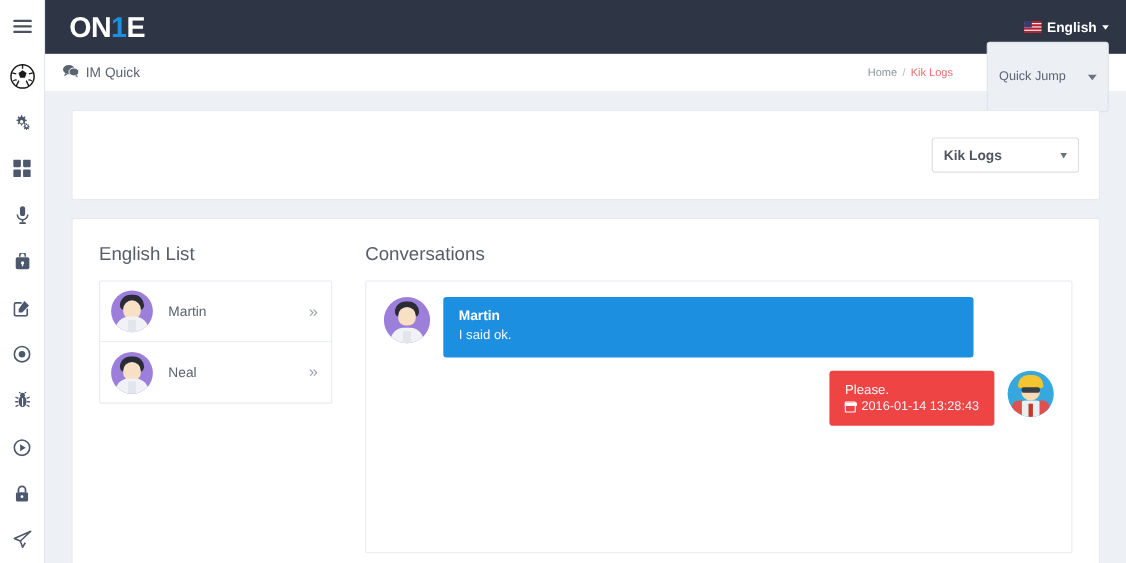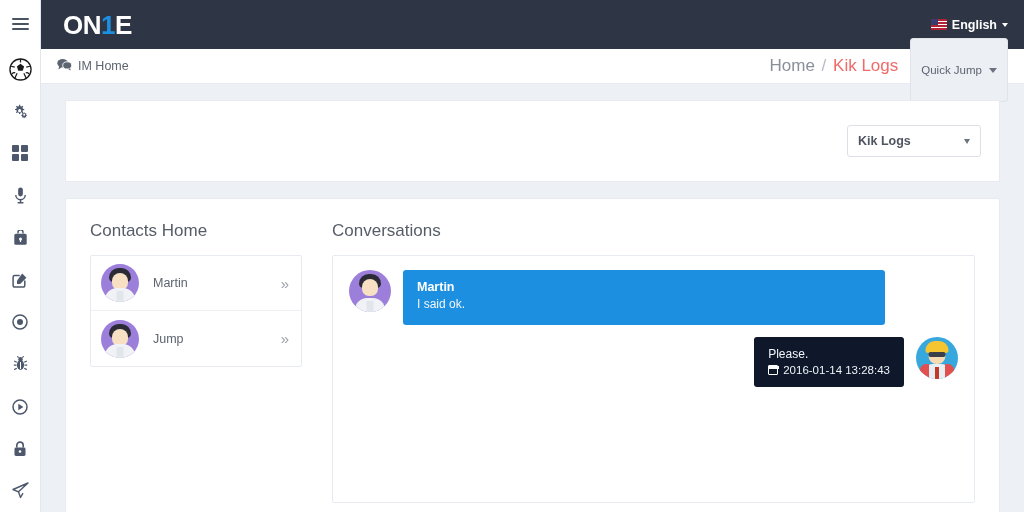--- a/index.html
+++ b/index.html
@@ -63,28 +63,28 @@
   .crumbbar {
     position: absolute; left: 41px; top: 49px;
     width: 983px; height: 35px;
     background: #ffffff;
     display: flex; align-items: center; justify-content: space-between;
     padding: 0 16px 0 16px;
     border-bottom: 1px solid #e7eaf0;
   }
   .crumb-left { display: flex; align-items: center; gap: 6px; color: #5c6470; font-size: 12.5px; }
   .crumb-right { display: flex; align-items: center; gap: 12px; }
-  .crumb-path { font-size: 17px; color: #8a9099; }
+  .crumb-path { font-size: 10px; color: #8a9099; }
   .crumb-path .sep { color: #b7bcc4; margin: 0 2px; }
   .crumb-path .active { color: #f06a6a; }
   .quickjump {
     background: #eceff4; border: 1px solid #dfe3ea; border-radius: 3px;
     font-size: 11.5px; color: #5c6470;
-    padding: 25px 10px; display: flex; align-items: center; gap: 7px;
-    cursor: pointer; position: relative; top: 4px;
+    padding: 25px 10px; display: flex; align-items: center; gap: 20px;
+    cursor: pointer; position: relative; top: 4px; margin-left: 19px;
   }
   .caret-dk { width: 0; height: 0; border-left: 4px solid transparent; border-right: 4px solid transparent; border-top: 5px solid #6c737e; }
 
   
   .content { position: absolute; left: 41px; top: 84px; width: 983px; height: 428px; padding: 16px 24px 0 24px; }
   .card { background: #fff; border: 1px solid #e7eaf0; border-radius: 2px; }
   .filter-card { height: 82px; display: flex; align-items: center; justify-content: flex-end; padding-right: 18px; }
   .select {
     width: 134px; height: 32px; border: 1px solid #dcdfe6; border-radius: 3px;
     background: #fff; display: flex; align-items: center; justify-content: space-between;
@@ -131,21 +131,21 @@
   .av.blue .vest-l { position: absolute; left: 4px; bottom: 0; width: 9px; height: 15px; background: #e0504f; border-radius: 6px 0 0 0; }
   .av.blue .vest-r { position: absolute; right: 4px; bottom: 0; width: 9px; height: 15px; background: #e0504f; border-radius: 0 6px 0 0; }
   .av.blue .tie { position: absolute; left: 50%; transform: translateX(-50%); bottom: 0; width: 4px; height: 12px; background: #c0392b; }
 
   
   .convo-box { border: 1px solid #e7eaf0; border-radius: 2px; height: 248px; padding: 14px 16px; overflow: hidden; }
   .msg { display: flex; align-items: flex-start; gap: 12px; margin-bottom: 12px; }
   .msg.right { justify-content: flex-end; }
   .bubble { border-radius: 3px; padding: 10px 14px 11px 14px; color: #fff; }
   .bubble.in { background: #1c8fe0; min-width: 482px; }
-  .bubble.out { background: #0f172a; }
+  .bubble.out { background: #ef4444; }
   .b-name { font-size: 12.5px; font-weight: bold; margin-bottom: 3px; }
   .b-text { font-size: 12px; margin-bottom: 3px; color: #f2f6fa; }
   .b-time { font-size: 11.5px; display: flex; align-items: center; gap: 5px; color: #eef3f8; }
   .cal { width: 10px; height: 10px; border: 1.4px solid #fff; border-radius: 1px; position: relative; display: inline-block; flex: none; }
   .cal::before { content: ""; position: absolute; left: -1.4px; right: -1.4px; top: 0px; height: 2.5px; background: #fff; }
 </style>
 </head>
 <body>
 
 <div class="app">
@@ -295,21 +295,21 @@
   <div class="crumbbar">
     <div class="crumb-left">
       <span>
         <svg width="15" height="13" viewBox="0 0 15 13" fill="#5c6470">
           <ellipse cx="5.6" cy="5.2" rx="5.3" ry="4.2"></ellipse>
           <path d="M2.3 8.6 L1.2 11.4 L4.6 9.6 Z"></path>
           <ellipse cx="10.2" cy="7.4" rx="4.5" ry="3.6" fill="#5c6470" stroke="#ffffff" stroke-width="0.9"></ellipse>
           <path d="M12.8 10.2 L14.0 12.5 L11.2 11.2 Z"></path>
         </svg>
       </span>
-      <span>IM Home</span>
+      <span>IM Quick</span>
     </div>
     <div class="crumb-right">
       <div class="crumb-path">
         <span>Home</span>
         <span class="sep">/</span>
         <span class="active">Kik Logs</span>
       </div>
       <div class="quickjump">
         <span>Quick Jump</span>
         <span class="caret-dk"></span>
@@ -322,42 +322,42 @@
     <div class="card filter-card">
       <div class="select">
         <span>Kik Logs</span>
         <span class="caret-sm"></span>
       </div>
     </div>
 
     <div class="card main-card">
 
       <div class="col-contacts">
-        <div class="panel-title">Contacts Home</div>
+        <div class="panel-title">English List</div>
         <div class="contact-list">
 
           <div class="contact-row">
             <span class="av purple">
               <i class="hair"></i>
                 <i class="face"></i>
                 <i class="body"></i>
                 <i class="collar"></i>
             </span>
             <span class="contact-name">Martin</span>
             <span class="chev">»</span>
           </div>
 
           <div class="contact-row">
             <span class="av purple">
               <i class="hair"></i>
                 <i class="face"></i>
                 <i class="body"></i>
                 <i class="collar"></i>
             </span>
-            <span class="contact-name">Jump</span>
+            <span class="contact-name">Neal</span>
             <span class="chev">»</span>
           </div>
 
         </div>
       </div>
 
       <div class="col-convo">
         <div class="panel-title">Conversations</div>
         <div class="convo-box">
 

